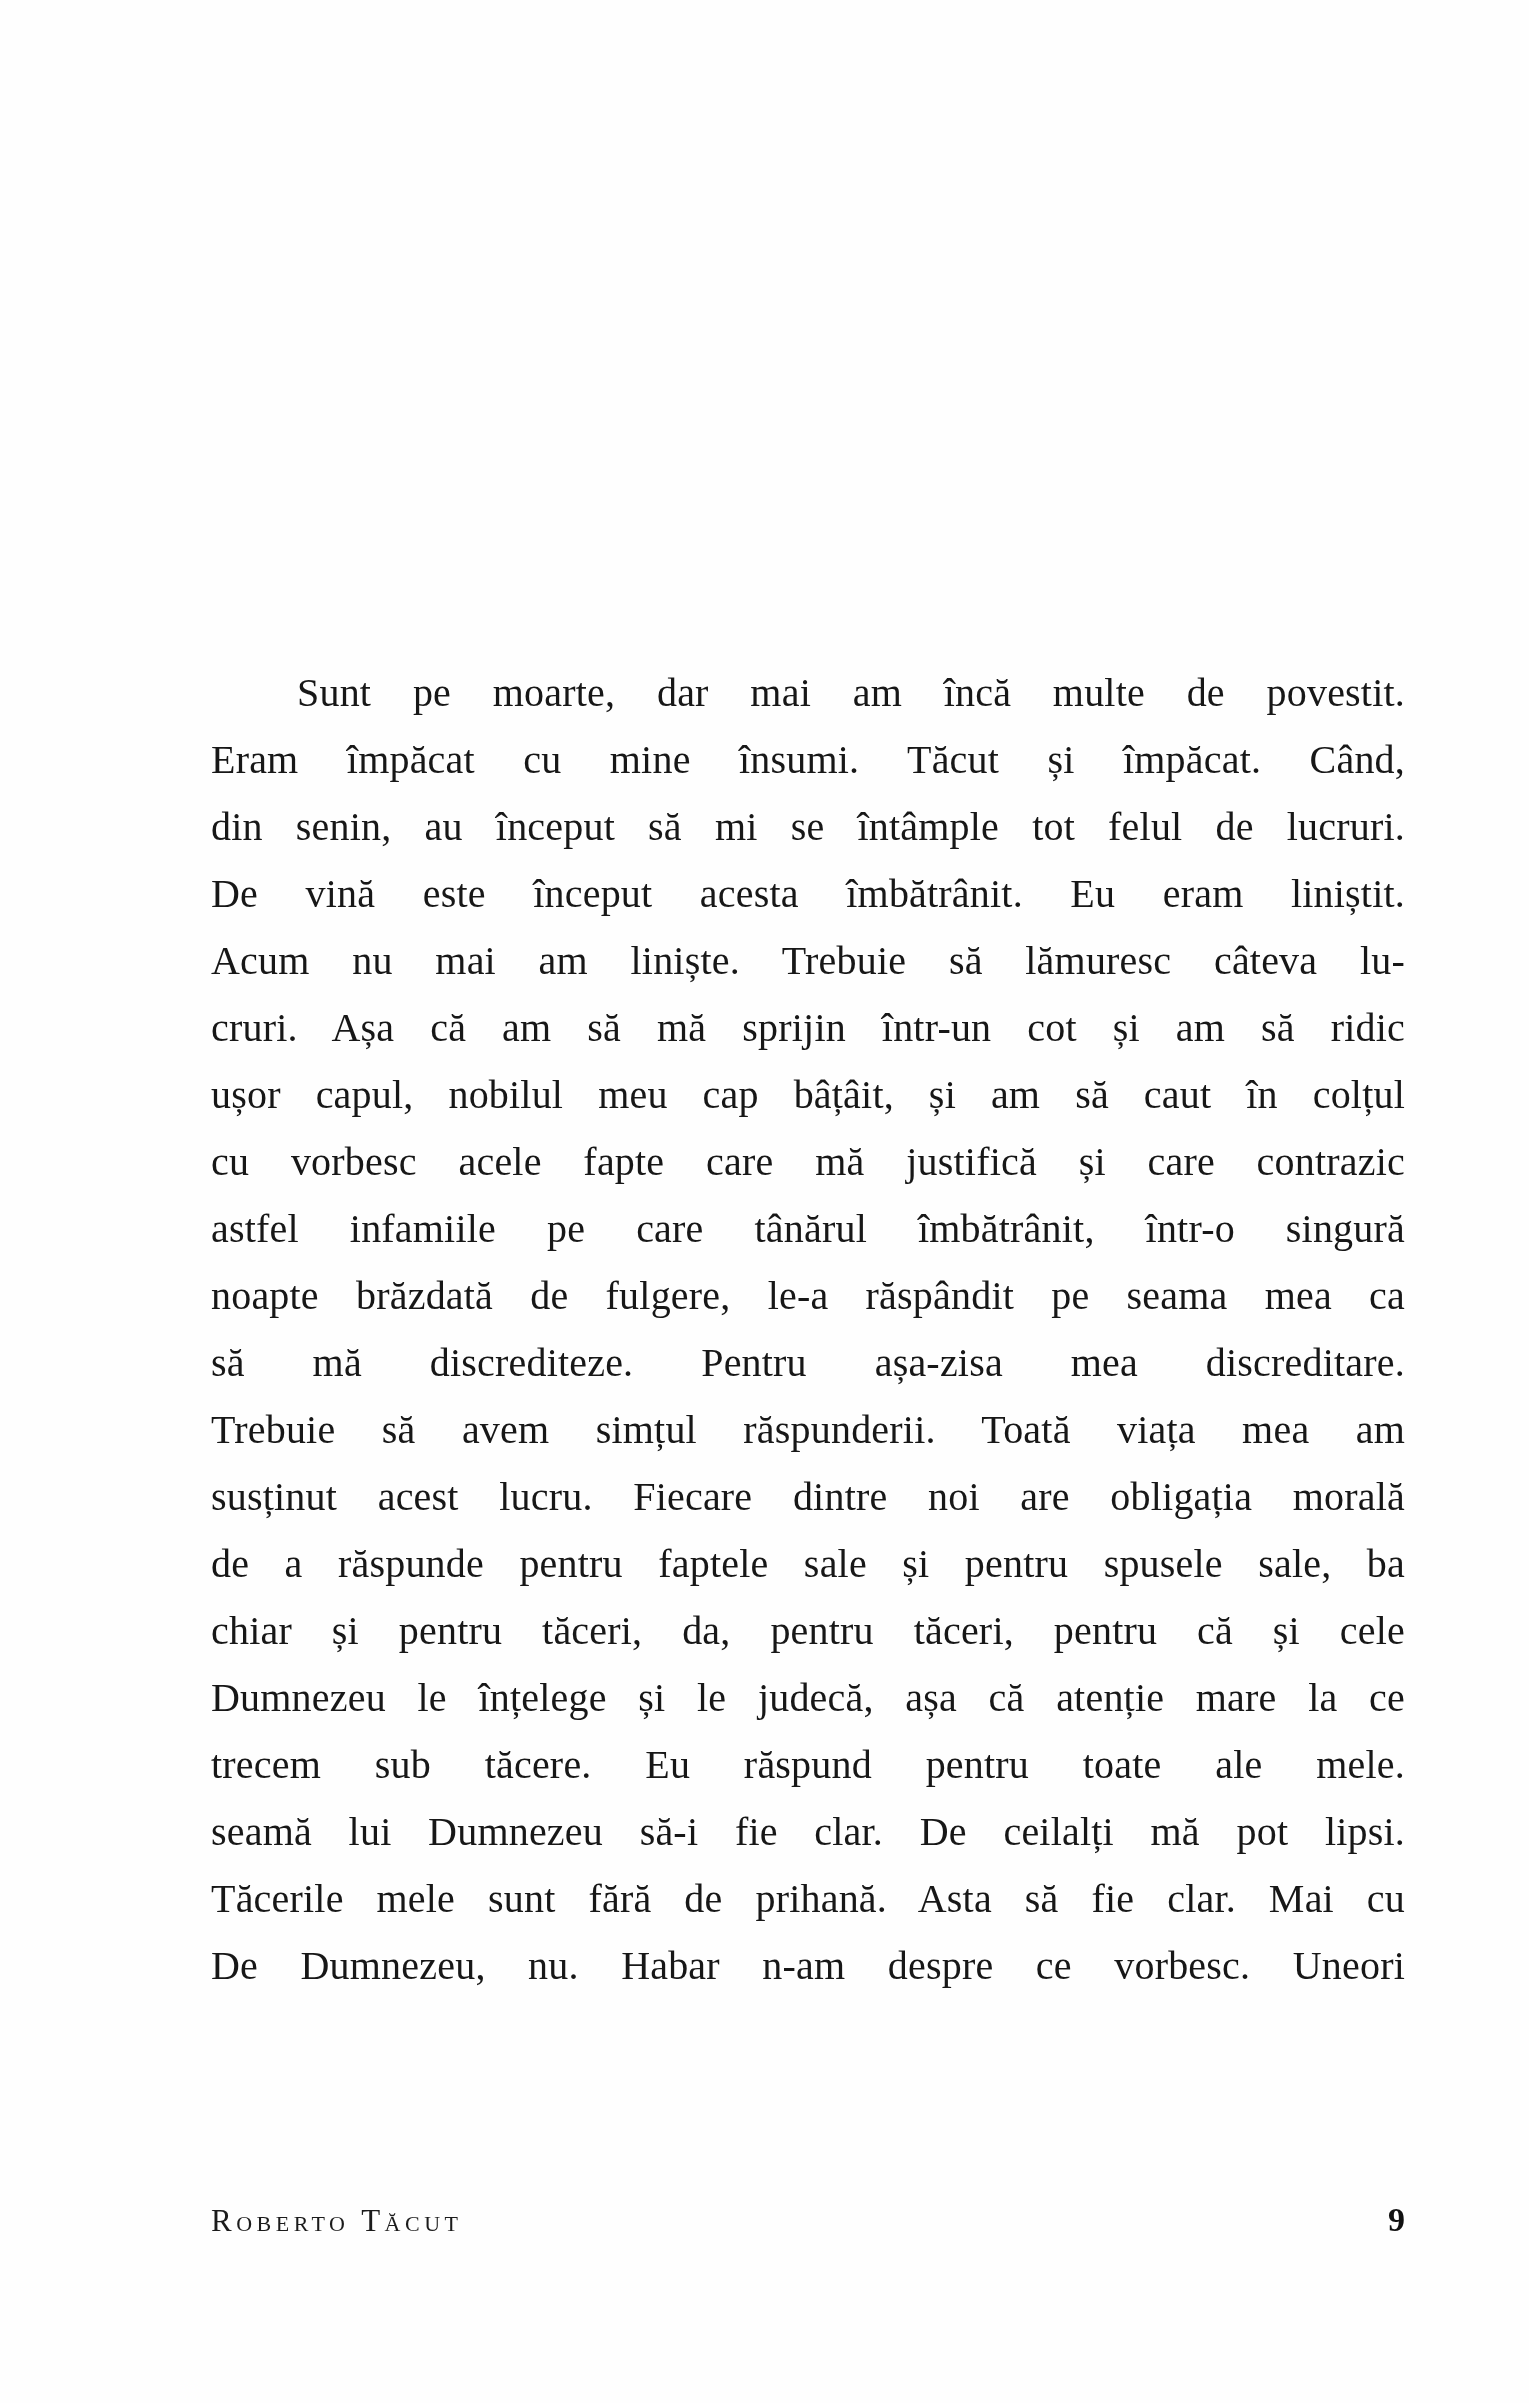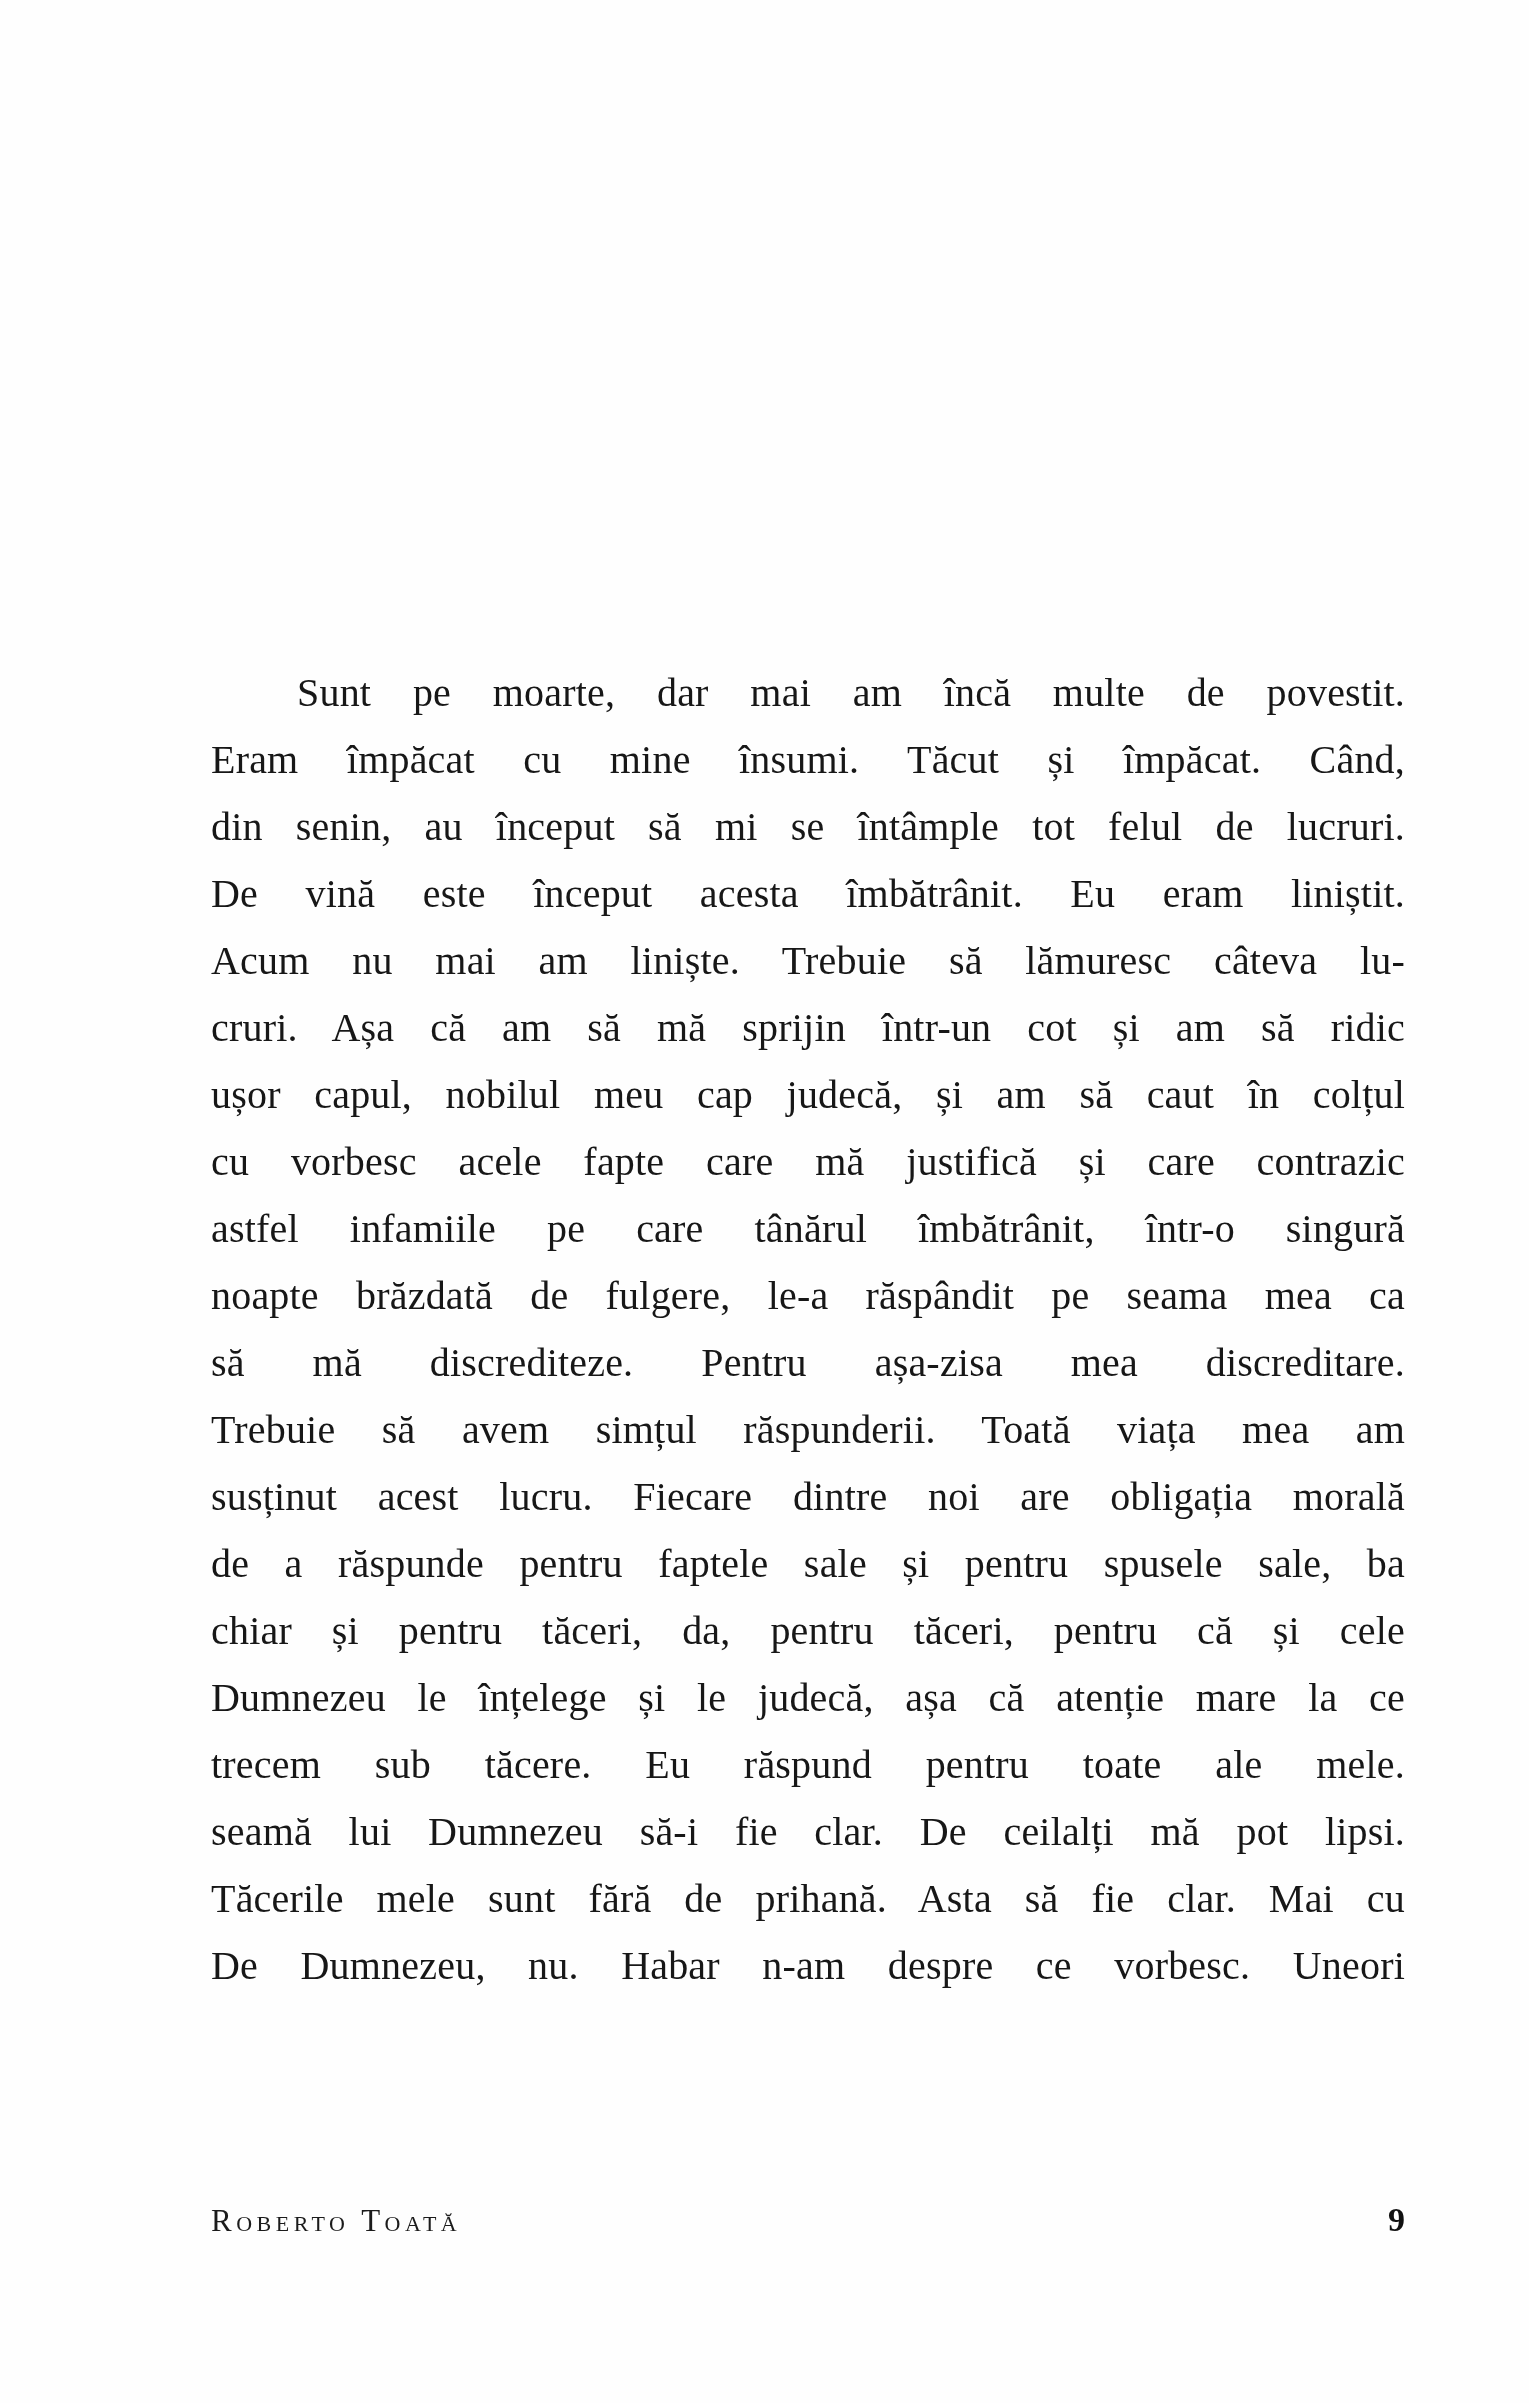--- a/index.html
+++ b/index.html
@@ -68,35 +68,35 @@
 
 <div class="page">
 
   <div class="text-block">
     <div class="line indent">Sunt pe moarte, dar mai am încă multe de povestit.</div>
     <div class="line">Eram împăcat cu mine însumi. Tăcut și împăcat. Când,</div>
     <div class="line">din senin, au început să mi se întâmple tot felul de lucruri.</div>
     <div class="line">De vină este început acesta îmbătrânit. Eu eram liniștit.</div>
     <div class="line">Acum nu mai am liniște. Trebuie să lămuresc câteva lu-</div>
     <div class="line">cruri. Așa că am să mă sprijin într-un cot și am să ridic</div>
-    <div class="line">ușor capul, nobilul meu cap judecă, și am să caut în colțul</div>
+    <div class="line">ușor capul, nobilul meu cap bâțâit, și am să caut în colțul</div>
     <div class="line">cu vorbesc acele fapte care mă justifică și care contrazic</div>
     <div class="line">astfel infamiile pe care tânărul îmbătrânit, într-o singură</div>
     <div class="line">noapte brăzdată de fulgere, le-a răspândit pe seama mea ca</div>
     <div class="line">să mă discrediteze. Pentru așa-zisa mea discreditare.</div>
     <div class="line">Trebuie să avem simțul răspunderii. Toată viața mea am</div>
     <div class="line">susținut acest lucru. Fiecare dintre noi are obligația morală</div>
     <div class="line">de a răspunde pentru faptele sale și pentru spusele sale, ba</div>
     <div class="line">chiar și pentru tăceri, da, pentru tăceri, pentru că și cele</div>
     <div class="line">Dumnezeu le înțelege și le judecă, așa că atenție mare la ce</div>
     <div class="line">trecem sub tăcere. Eu răspund pentru toate ale mele.</div>
     <div class="line">seamă lui Dumnezeu să-i fie clar. De ceilalți mă pot lipsi.</div>
     <div class="line">Tăcerile mele sunt fără de prihană. Asta să fie clar. Mai cu</div>
     <div class="line">De Dumnezeu, nu. Habar n-am despre ce vorbesc. Uneori</div>
   </div>
 
   <div class="footer">
-    <span class="author">Roberto Toată</span>
+    <span class="author">Roberto Tăcut</span>
     <span class="pagenum">9</span>
   </div>
 
 </div>
 
 
 </body></html>

